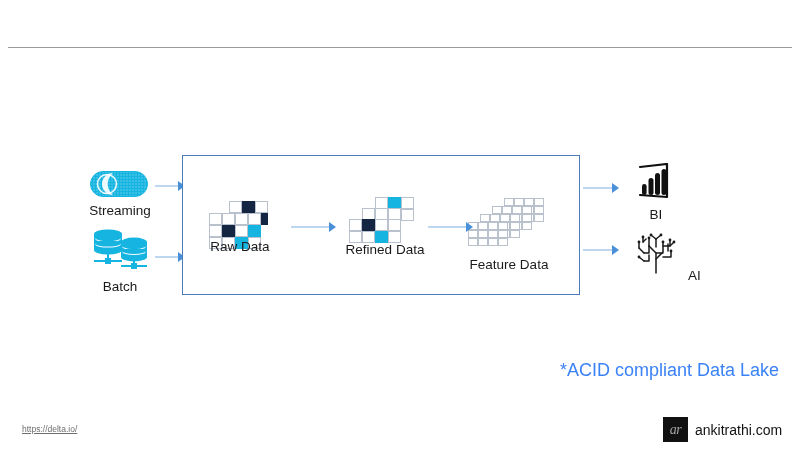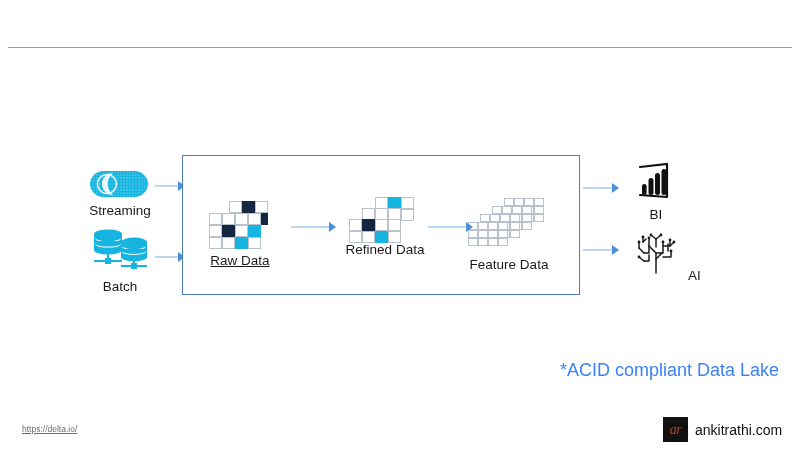--- a/index.html
+++ b/index.html
@@ -161,21 +161,21 @@
   }
   #brand-mark {
     width: 25px;
     height: 25px;
     background: #111111;
     display: flex;
     align-items: center;
     justify-content: center;
   }
   #brand-mark span {
-    color: #c2410c;
+    color: #a3a3a3;
     font-family: "Liberation Serif", serif;
     font-style: italic;
     font-size: 14px;
     line-height: 1;
     letter-spacing: -0.5px;
   }
   #brand-text {
     font-size: 14px;
     color: #111111;
     white-space: nowrap;
@@ -272,21 +272,21 @@
       <div class="cell"></div>
         <div class="cell navy"></div>
         <div class="cell"></div>
         <div class="cell cyan"></div>
       <div class="cell"></div>
         <div class="cell"></div>
         <div class="cell cyan"></div>
         <div class="cell"></div>
     </div>
   </div>
-  <div class="label" style="left:185px; top:253px; width:110px;text-decoration:underline;">Raw Data</div>
+  <div class="label" style="left:185px; top:239px; width:110px;">Raw Data</div>
 
   <div class="stack" style="left:349px; top:197px; width:70px; height:52px;">
 
     <div class="grid" style="left:26px; top:0px; grid-template-columns:repeat(3,13px); grid-template-rows:repeat(2,12px);">
       <div class="cell"></div>
         <div class="cell cyan"></div>
         <div class="cell"></div>
       <div class="cell"></div>
         <div class="cell"></div>
         <div class="cell"></div>

